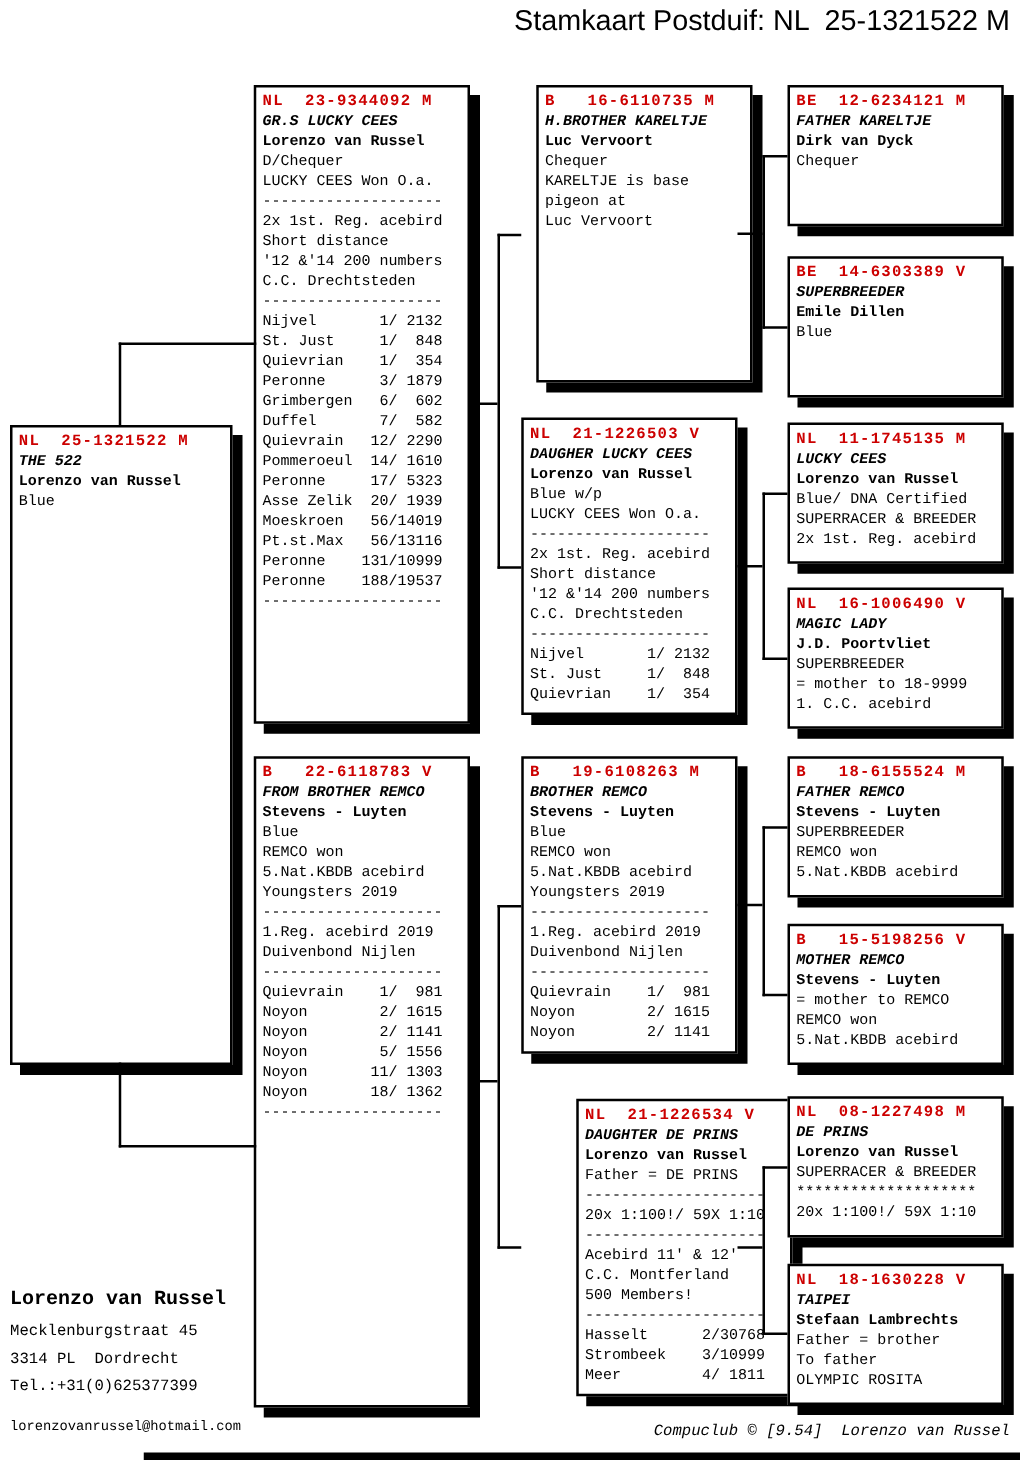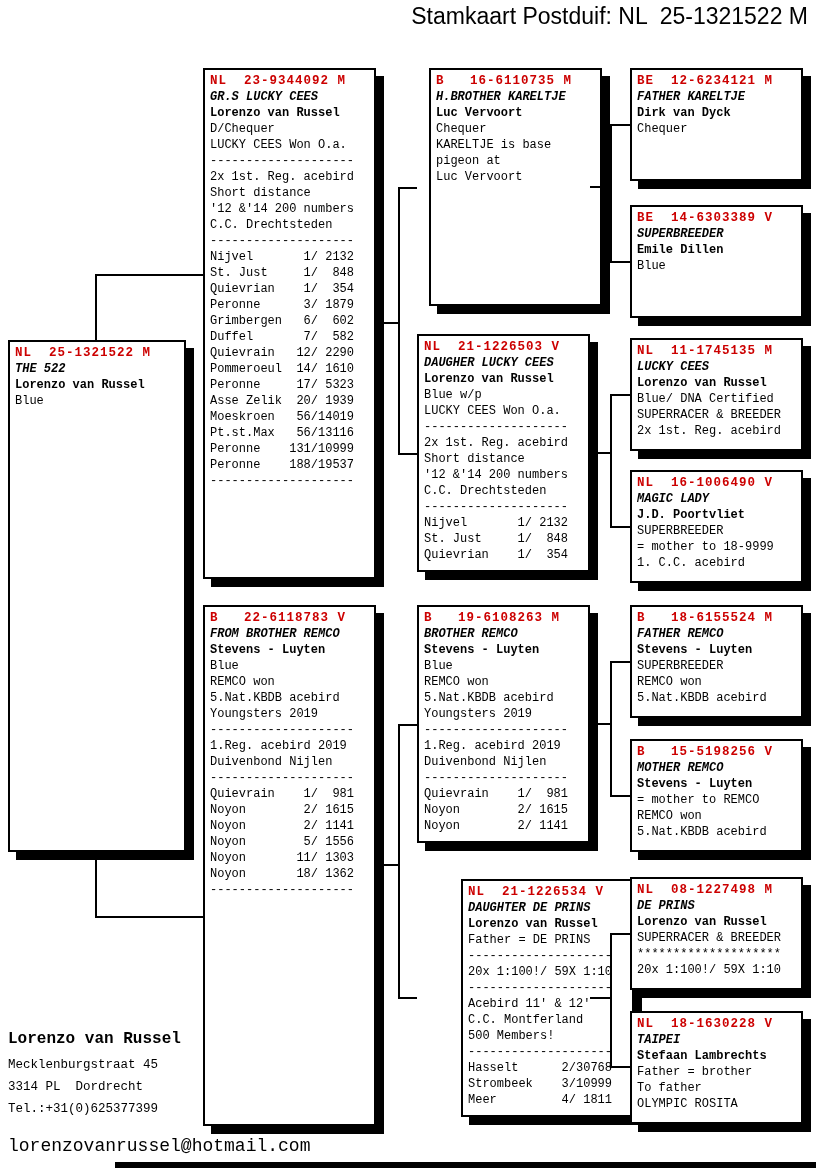--- a/index.html
+++ b/index.html
@@ -13,21 +13,21 @@
   .ln-ring{color:#cc0000;font-weight:bold;letter-spacing:1px;font-size:12.5px !important;}
   .ln-nick{font-style:italic;font-weight:bold;}
   .ln-owner{font-weight:bold;}
   .ln-text{font-weight:normal;}
   .ln{position:absolute;background:#000;}
   .owner-block{position:absolute;left:8px;white-space:pre;}
   #owner-name{top:1030px;font-size:16px;font-weight:bold;}
   #owner-a1{top:1058px;font-size:12.5px;}
   #owner-a2{top:1080px;font-size:12.5px;}
   #owner-a3{top:1102px;font-size:12.5px;}
-  #owner-email{top:1136px;font-size:18px;}
+  #owner-email{top:1136px;font-size:11px;}
   #footer{position:absolute;right:8px;top:1138px;font-size:12.5px;font-style:italic;white-space:pre;}
 </style>
 </head>
 <body>
 
 <div id="card">
 
   <div id="title">Stamkaart Postduif: NL  25-1321522 M</div>
 
   <div class="pbox" style="left:8px;top:340px;width:178px;height:512px;">
@@ -240,14 +240,15 @@
   <div class="ln" style="left:610px;top:1066px;width:20px;height:2px;"></div>
 
   <div class="ln" style="left:115px;top:1162px;width:701px;height:6px;"></div>
 
   <div class="owner-block" id="owner-name">Lorenzo van Russel</div>
   <div class="owner-block" id="owner-a1">Mecklenburgstraat 45</div>
   <div class="owner-block" id="owner-a2">3314 PL  Dordrecht</div>
   <div class="owner-block" id="owner-a3">Tel.:+31(0)625377399</div>
   <div class="owner-block" id="owner-email">lorenzovanrussel@hotmail.com</div>
 
+  <div id="footer">Compuclub © [9.54]  Lorenzo van Russel</div>
 
 </div>
 
 </body></html>

